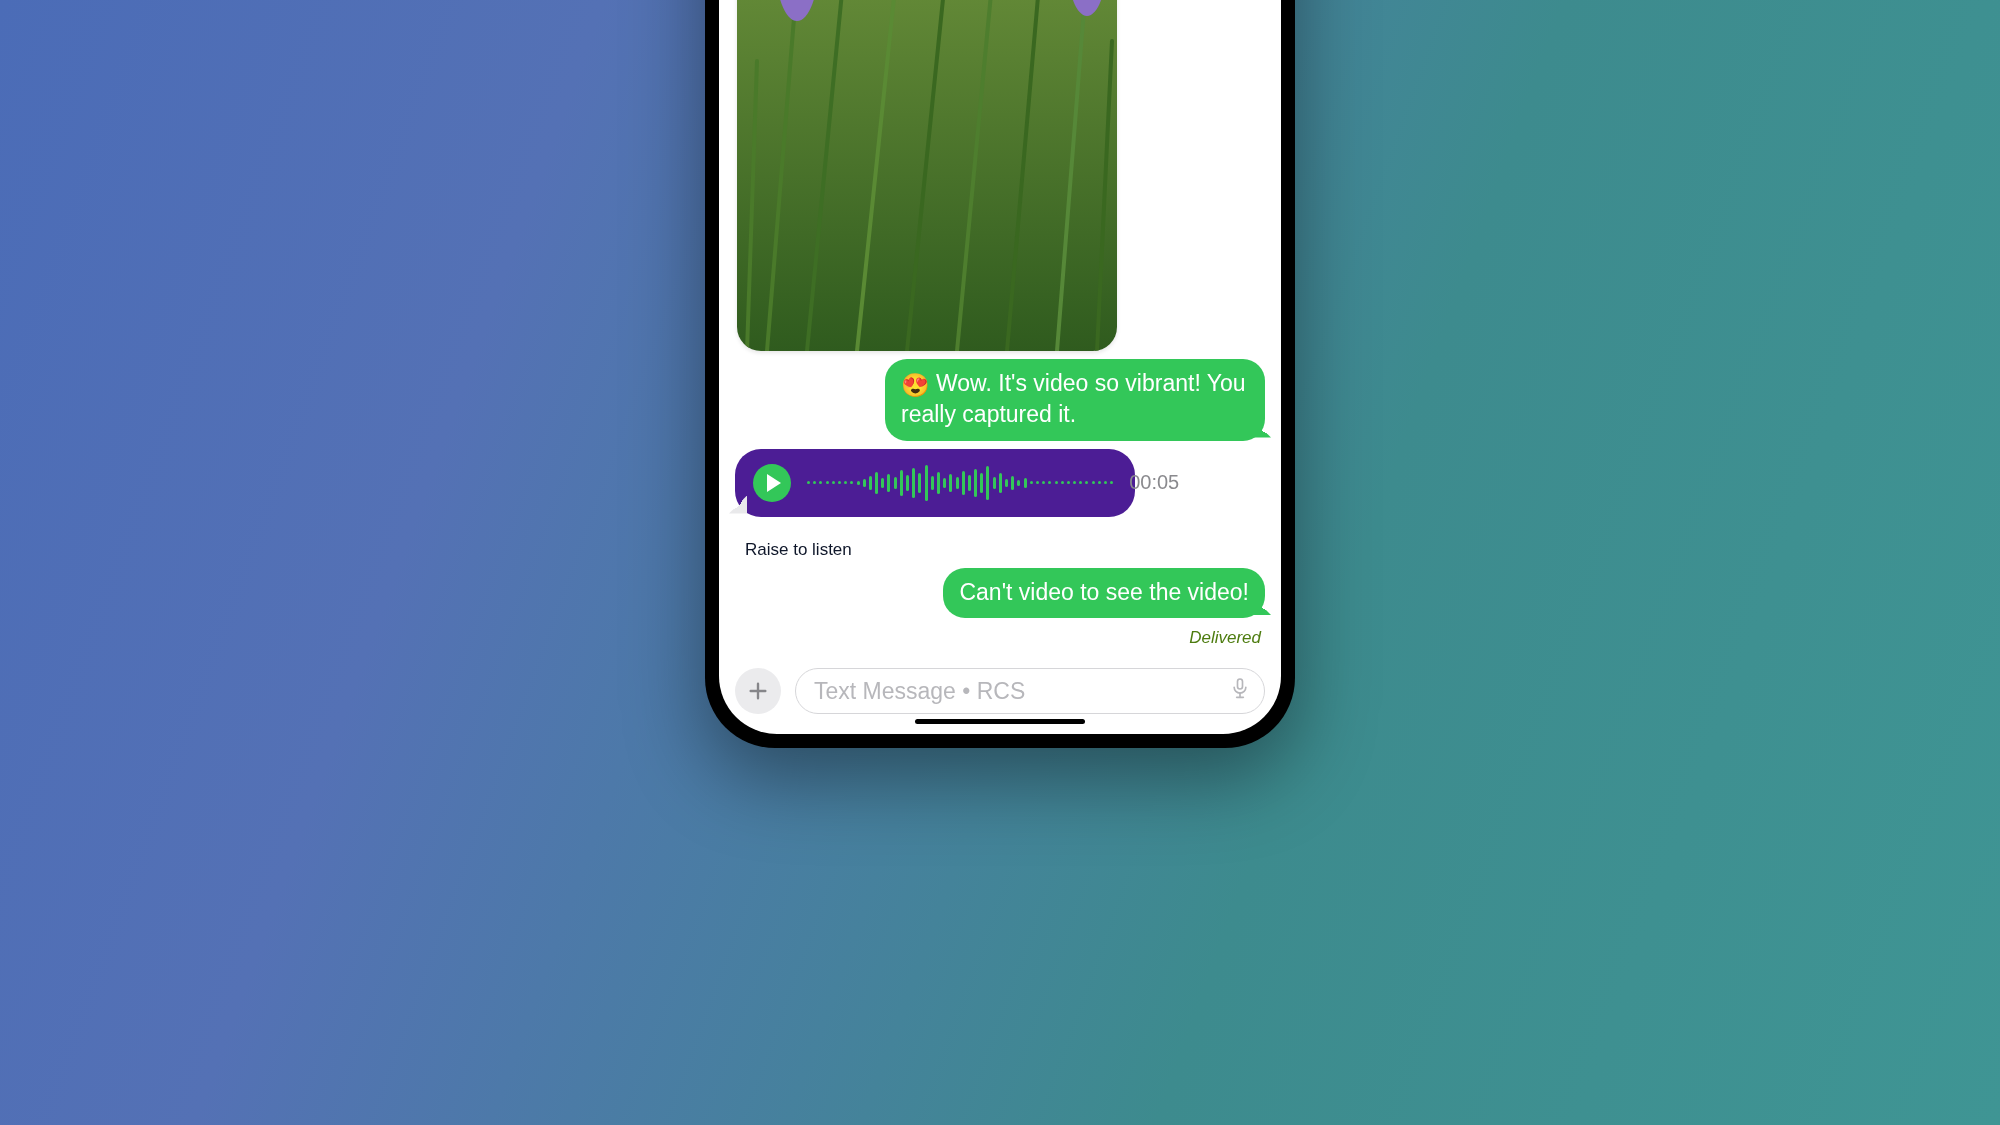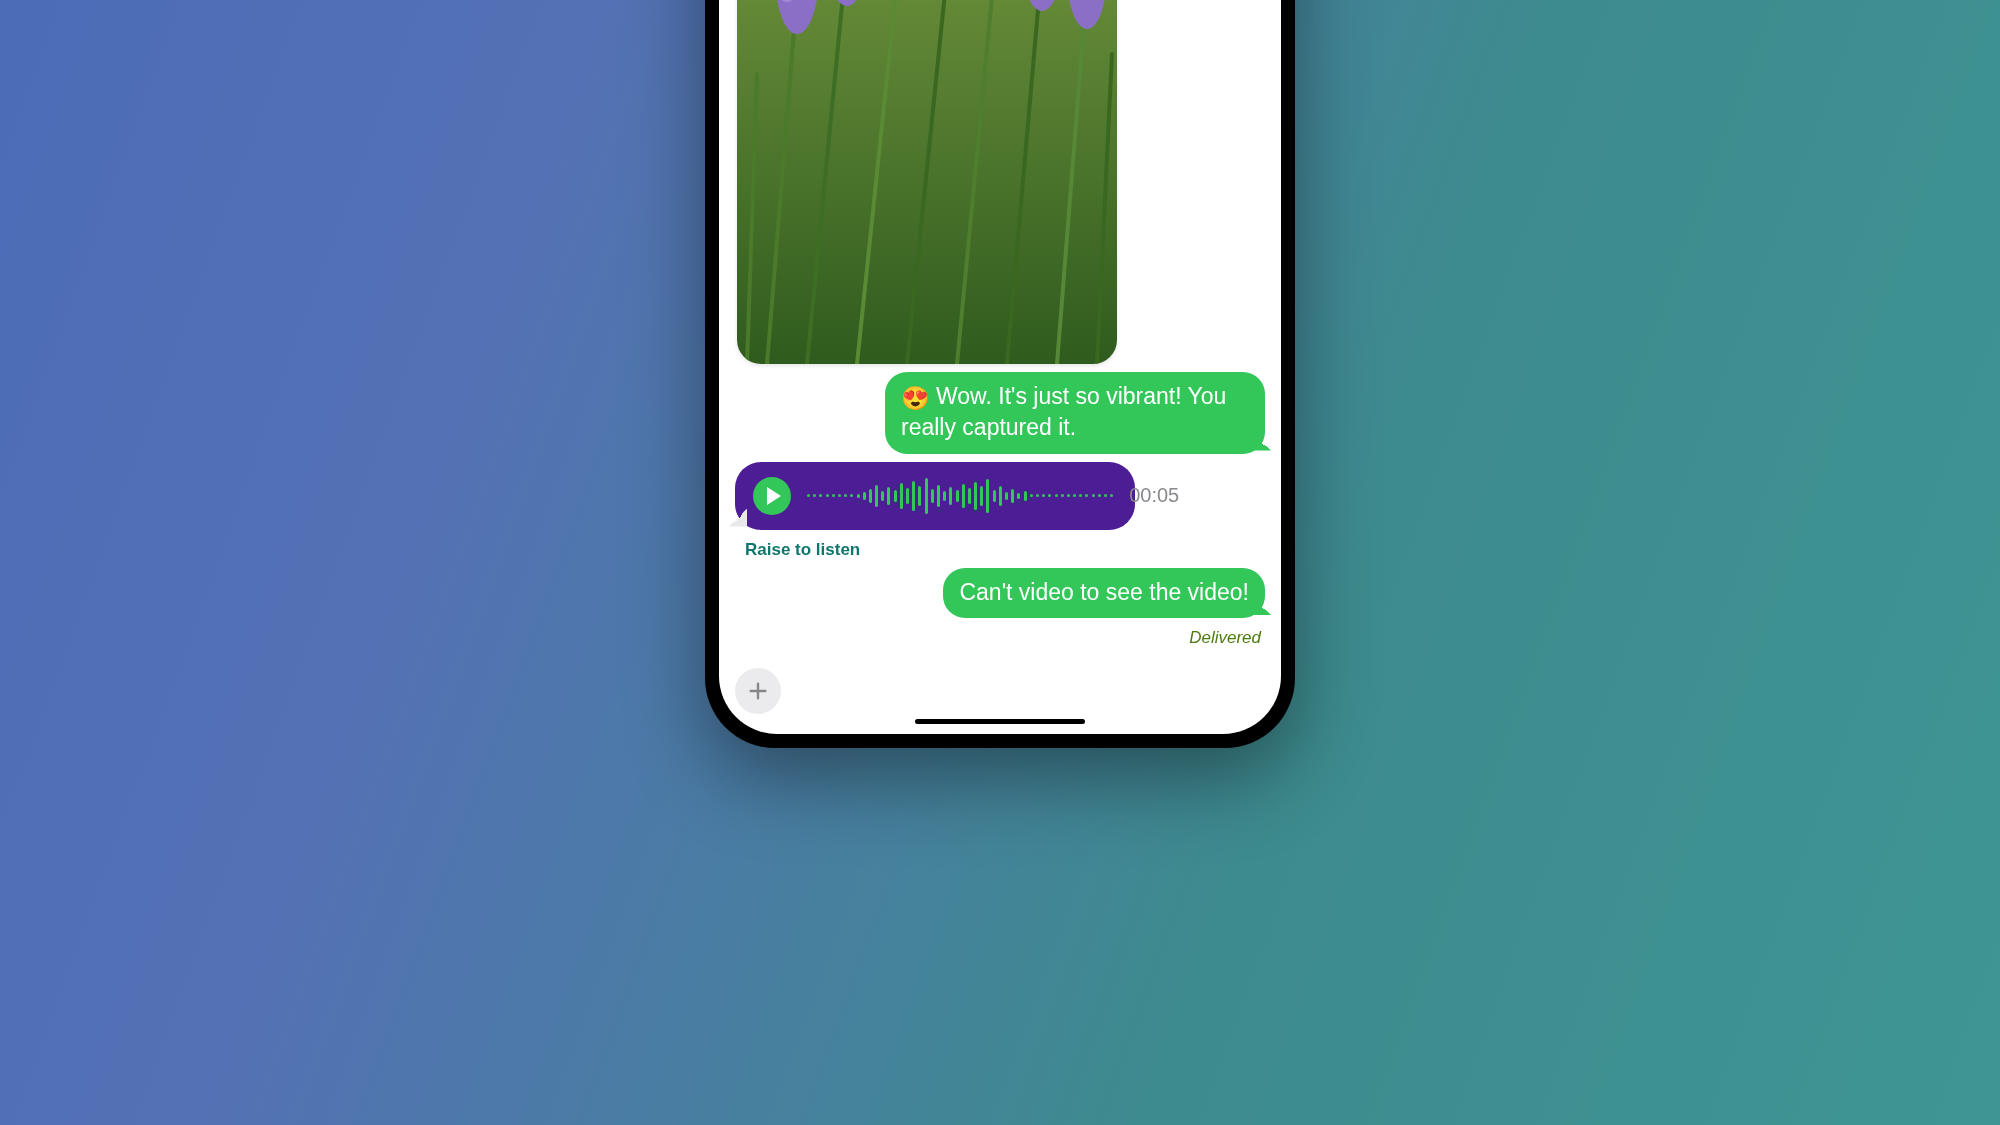--- a/index.html
+++ b/index.html
@@ -103,21 +103,21 @@
     flex:1; height: 40px;
     display:flex; align-items:center; gap: 3.2px;
   }
   .wave span {
     width: 3px; background: #33c759;
     border-radius: 2px;
     display:block;
   }
   .wave span.dot { width:3px; height:3px; border-radius:50%; }
   .duration { color:#8a8a8e; font-size: 20px; font-variant-numeric: tabular-nums; }
-  .hint { color:#0f766e; font-size: 17px; margin-left: 10px; margin-top: 2px; font-weight: bold; }
+  .hint { color:#0f172a; font-size: 17px; margin-left: 10px; margin-top: 15px; }
   .status { text-align:right; color:#4d7c0f; font-size: 17px; margin-top: 2px; margin-right: 4px; font-style: italic; }
   
   .input-bar {
     display:flex; align-items:center; gap: 14px;
     padding: 10px 16px 20px 16px;
   }
   .plus-btn {
     width: 46px; height: 46px; border-radius: 50%;
     background: #ebebed;
     display:flex; align-items:center; justify-content:center;
@@ -216,21 +216,21 @@
                 <circle cx="308" cy="190" r="6"></circle>
             </g>
           </svg>
         </div>
 
       </div>
 
       <div class="row sent">
         <div class="bubble green" style="max-width:380px;">
           <span class="emoji">😍</span>
-          <span>Wow. It's just so vibrant! You really captured it.</span>
+          <span>Wow. It's video so vibrant! You really captured it.</span>
         </div>
       </div>
 
       <div class="row recv">
         <div class="bubble gray-audio">
           <div class="play-btn">
             <div class="play-tri"></div>
           </div>
           <div class="wave" id="wave">
               <span class="dot"></span>
@@ -297,17 +297,28 @@
       <div class="status">Delivered</div>
 
     </div>
 
     <div class="input-bar">
       <div class="plus-btn" aria-label="Add attachment">
         <svg width="22" height="22" viewBox="0 0 24 24">
           <path d="M12 4v16M4 12h16" stroke="#86868a" stroke-width="2.6" stroke-linecap="round"></path>
         </svg>
       </div>
+      <div class="text-field">
+        <span class="ph">Text Message • RCS</span>
+        <span class="mic" aria-label="Dictate">
+          <svg width="20" height="24" viewBox="0 0 24 28" fill="none" stroke="#b7b7bb" stroke-width="2" stroke-linecap="round">
+            <rect x="9" y="2" width="6" height="12" rx="3"></rect>
+            <path d="M5 12a7 7 0 0 0 14 0"></path>
+            <line x1="12" y1="19" x2="12" y2="24"></line>
+            <line x1="8" y1="24" x2="16" y2="24"></line>
+          </svg>
+        </span>
+      </div>
     </div>
 
     <div class="home-indicator"></div>
   </div>
 </div>
 
 </body></html>

